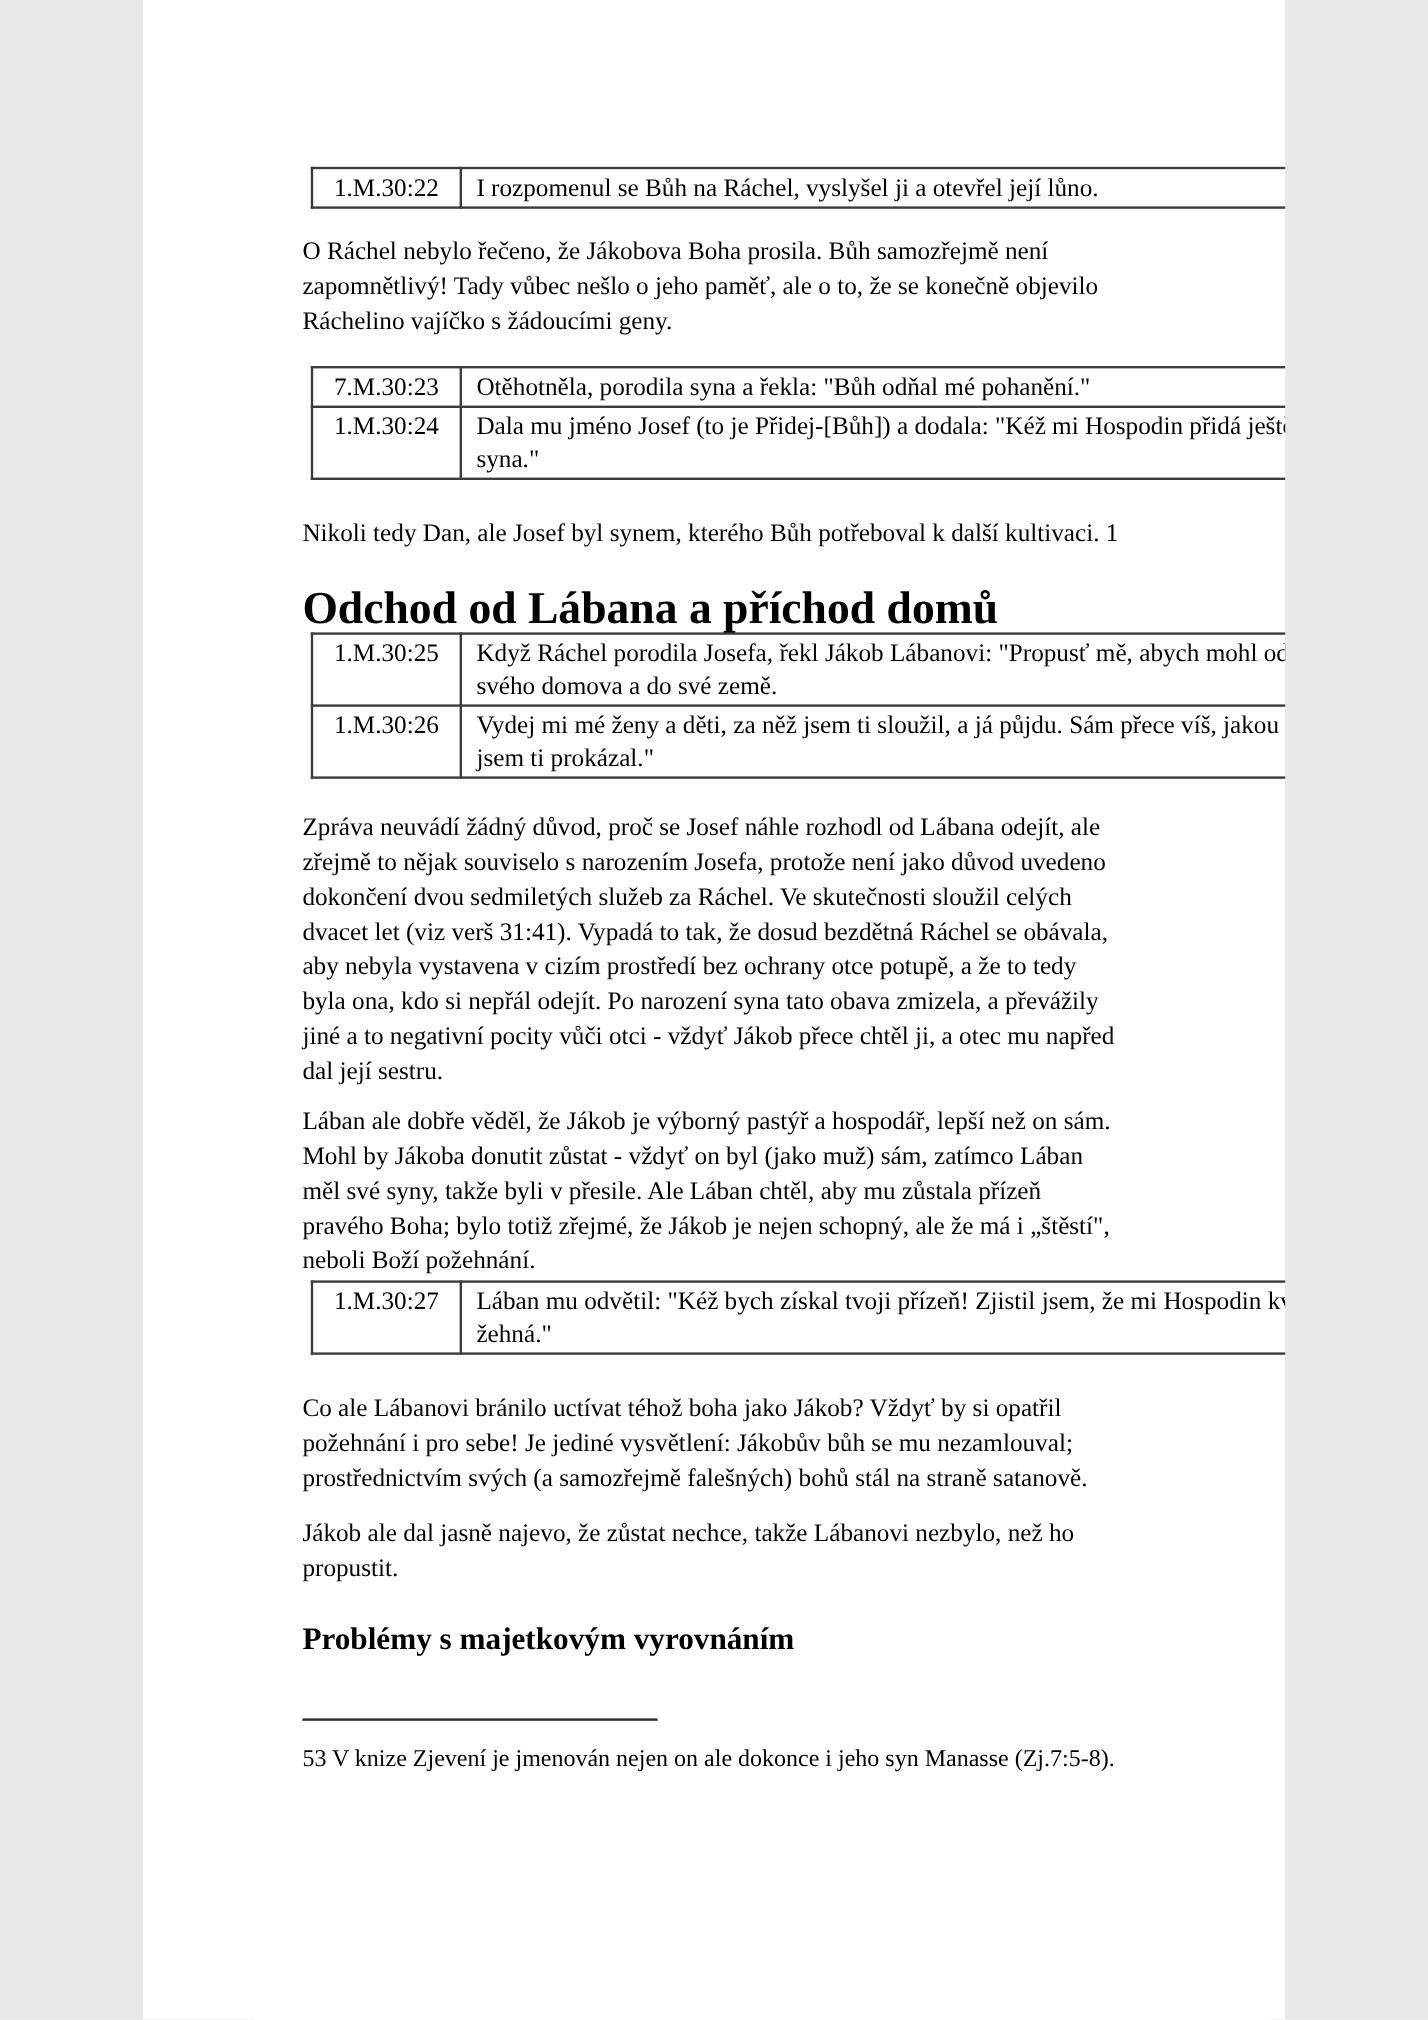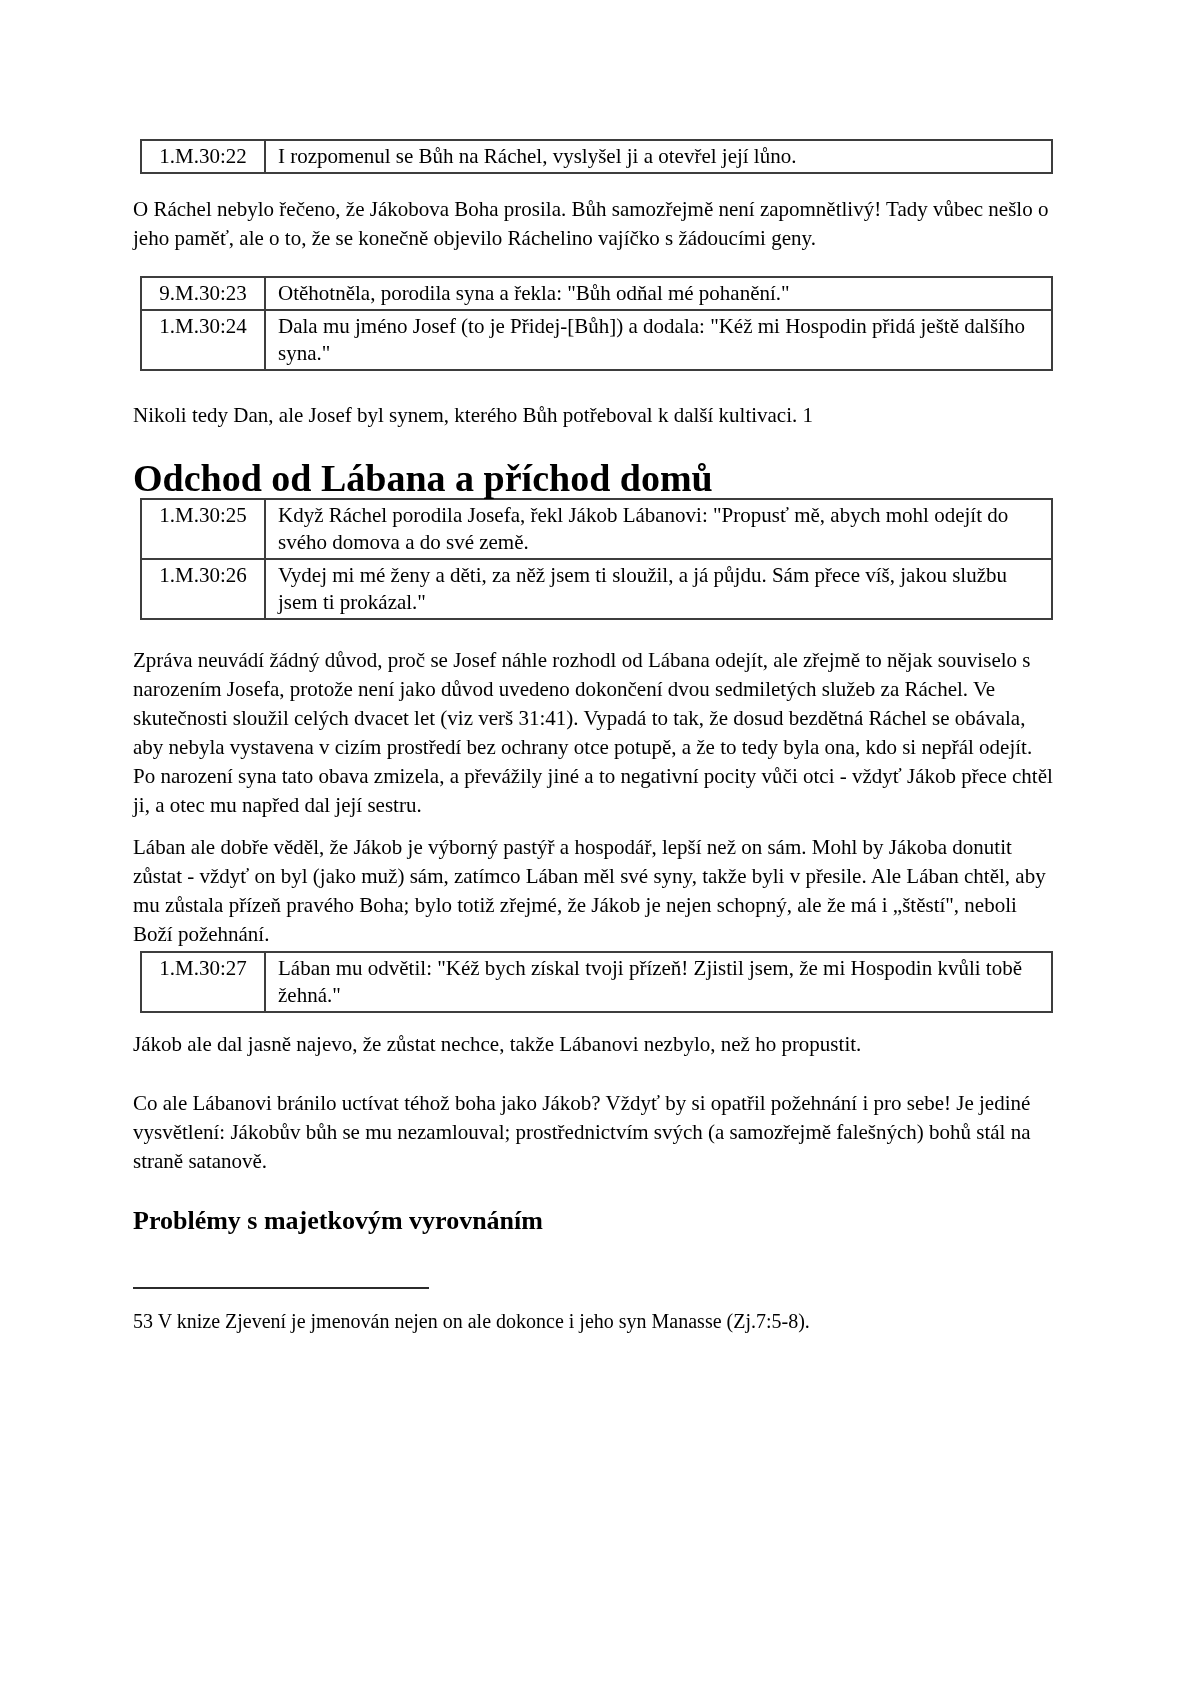--- a/index.html
+++ b/index.html
@@ -1,18 +1,18 @@
 <!DOCTYPE html>
 <html lang="cs"><head>
 <meta charset="utf-8">
 <style>
   * { margin: 0; padding: 0; box-sizing: border-box; }
   html, body { background: #e8e8e8; }
   .page {
-    width: 1190px;
+    width: 952px;
     height: 1683px;
     background: #ffffff;
     color: #000000;
     font-family: "Liberation Serif", "DejaVu Serif", serif;
     font-size: 21px;
     margin: 0 auto;
     overflow: hidden;
     position: relative;
   }
   .content { padding: 0 137px 0 133px; }
@@ -79,21 +79,21 @@
         </tr>
       </tbody>
     </table>
 
     <p class="body-par" id="p1">O Ráchel nebylo řečeno, že Jákobova Boha prosila. Bůh samozřejmě není zapomnětlivý! Tady vůbec nešlo o jeho paměť, ale o to, že se konečně objevilo Ráchelino vajíčko s žádoucími geny.</p>
 
 
     <table class="verse" id="t2">
       <tbody>
         <tr>
-          <td class="ref">9.M.30:23</td>
+          <td class="ref">7.M.30:23</td>
           <td>Otěhotněla, porodila syna a řekla: "Bůh odňal mé pohanění."</td>
         </tr>
         <tr>
           <td class="ref">1.M.30:24</td>
           <td>Dala mu jméno Josef (to je Přidej-[Bůh]) a dodala: "Kéž mi Hospodin přidá ještě dalšího syna."</td>
         </tr>
       </tbody>
     </table>
 
     <p class="body-par" id="p2">Nikoli tedy Dan, ale Josef byl synem, kterého Bůh potřeboval k další kultivaci. 1</p>
@@ -120,23 +120,23 @@
 
     <table class="verse" id="t4">
       <tbody>
         <tr>
           <td class="ref">1.M.30:27</td>
           <td>Lában mu odvětil: "Kéž bych získal tvoji přízeň! Zjistil jsem, že mi Hospodin kvůli tobě žehná."</td>
         </tr>
       </tbody>
     </table>
 
+    <p class="body-par" id="p5">Co ale Lábanovi bránilo uctívat téhož boha jako Jákob? Vždyť by si opatřil požehnání i pro sebe! Je jediné vysvětlení: Jákobův bůh se mu nezamlouval; prostřednictvím svých (a samozřejmě falešných) bohů stál na straně satanově.</p>
+
     <p class="body-par" id="p6">Jákob ale dal jasně najevo, že zůstat nechce, takže Lábanovi nezbylo, než ho propustit.</p>
-
-    <p class="body-par" id="p5">Co ale Lábanovi bránilo uctívat téhož boha jako Jákob? Vždyť by si opatřil požehnání i pro sebe! Je jediné vysvětlení: Jákobův bůh se mu nezamlouval; prostřednictvím svých (a samozřejmě falešných) bohů stál na straně satanově.</p>
 
     <h2 class="doc-h2" id="h2-problemy">Problémy s majetkovým vyrovnáním</h2>
 
     <hr class="fn-rule">
 
     <p class="fn-text">53 V knize Zjevení je jmenován nejen on ale dokonce i jeho syn Manasse (Zj.7:5-8).</p>
 
   </div>
 </div>
 

